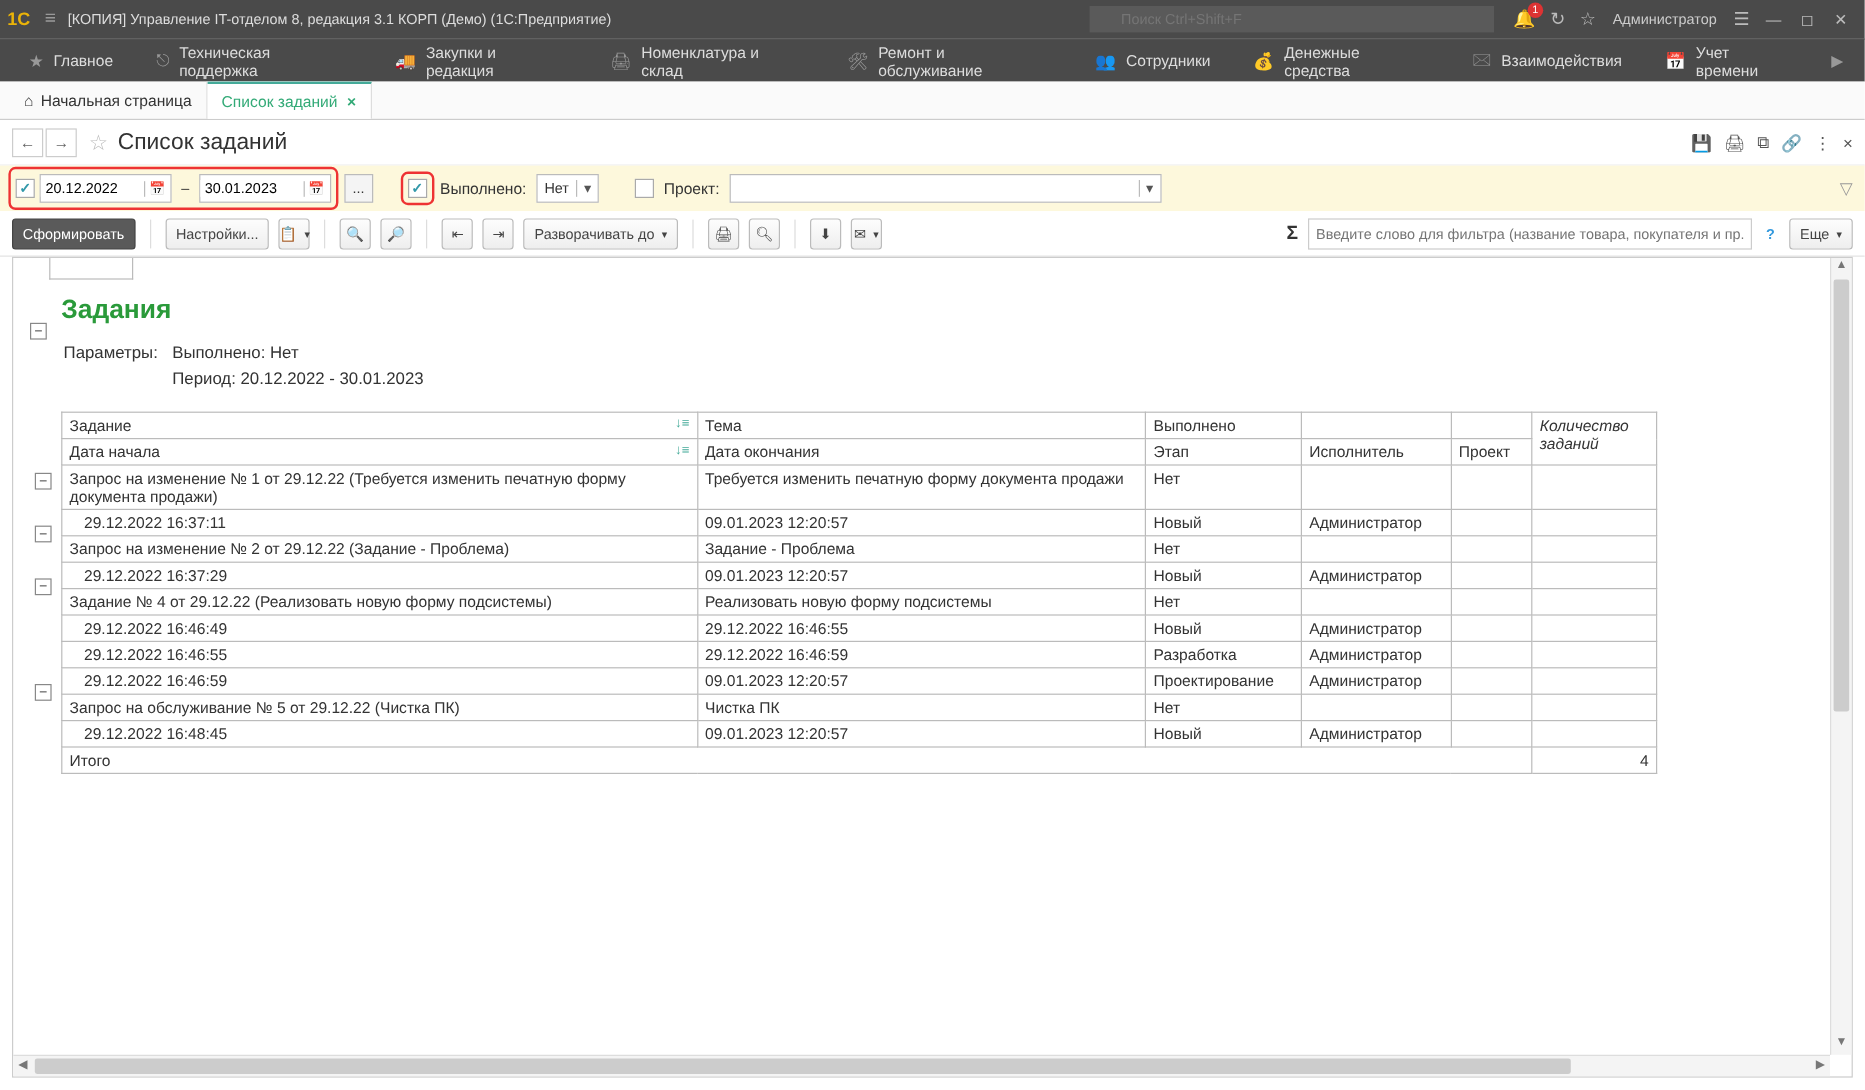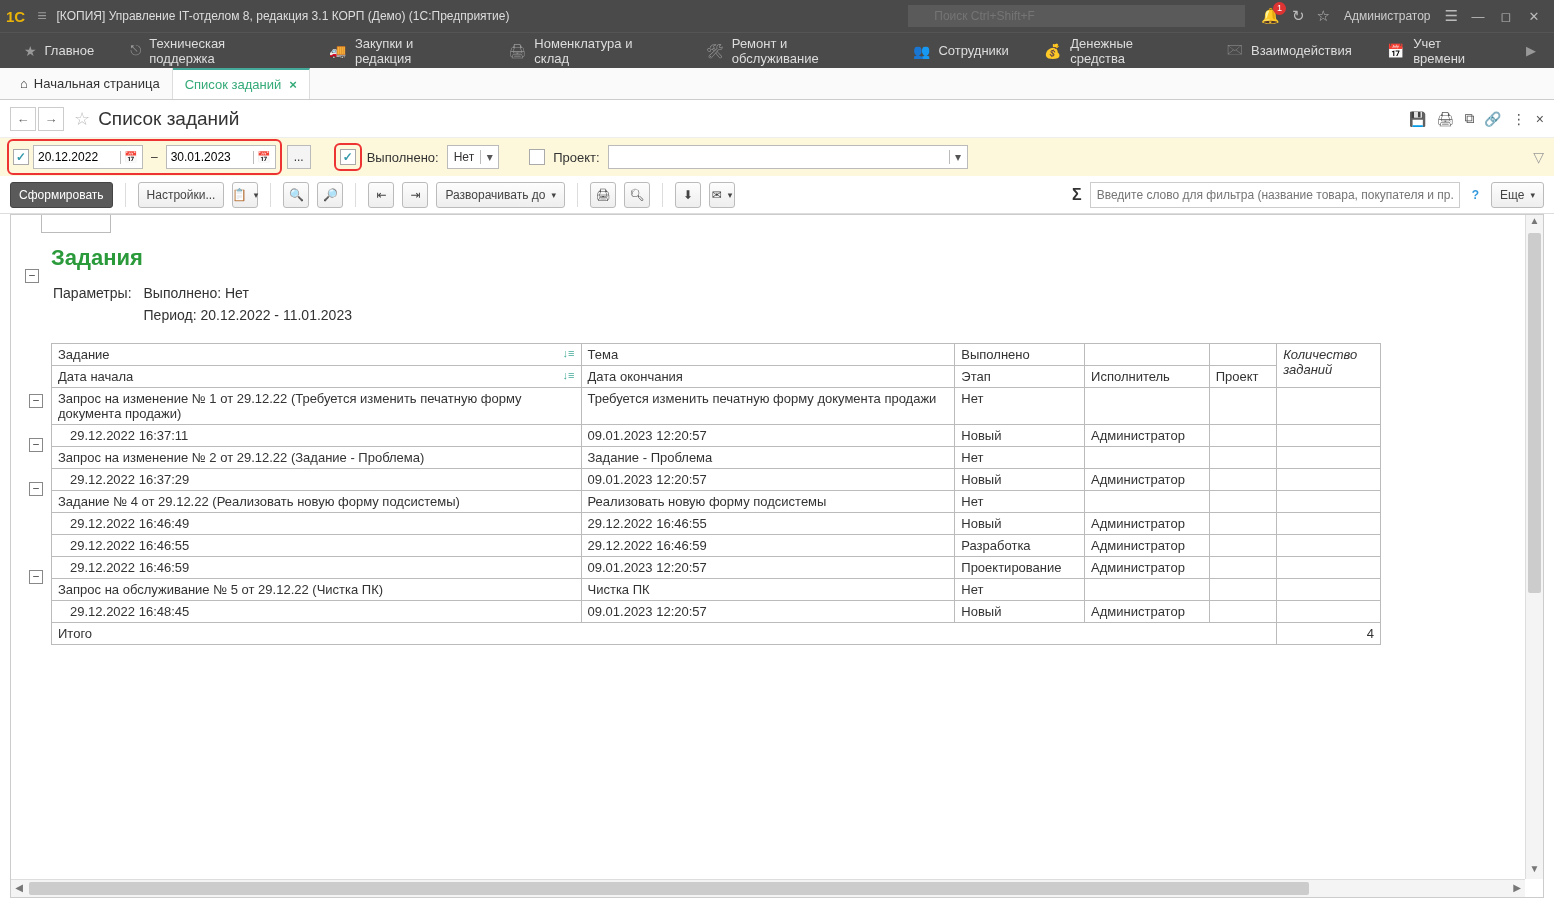--- a/index.html
+++ b/index.html
@@ -258,21 +258,21 @@
       <span class="treesq" style="position:absolute;left:14px;top:36px;">−</span>
       <h2>Задания</h2>
       <table class="params">
         <tbody>
             <tr>
               <td>Параметры:</td>
               <td>Выполнено: Нет</td>
             </tr>
         <tr>
               <td></td>
-              <td>Период: 20.12.2022 - 11.01.2023</td>
+              <td>Период: 20.12.2022 - 30.01.2023</td>
             </tr>
       </tbody>
         </table>
     </div>
 
     <div class="grid-outer" style="margin-left:40px;margin-top:8px;position:relative;">
       <table class="grid">
         <tbody>
             <tr class="hdr1">
           <th style="width:510px;"><span>Задание</span><span class="sorticon">↓≡</span></th>

